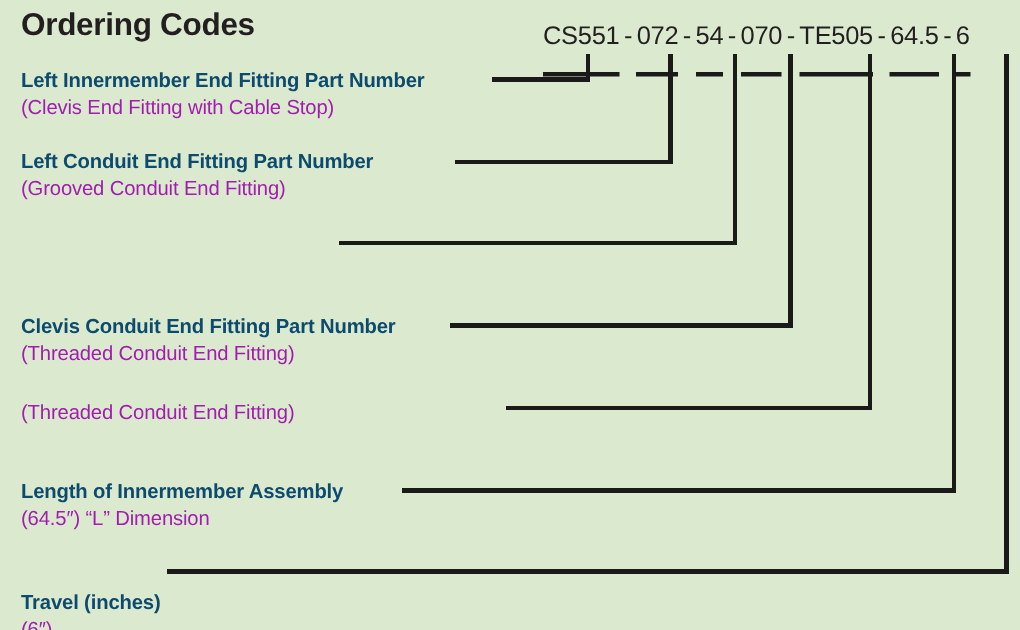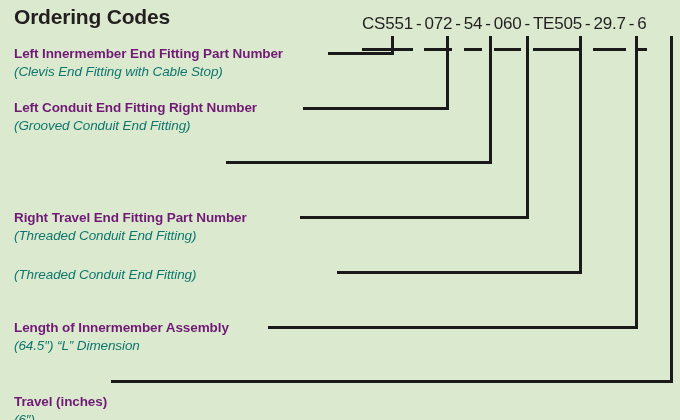--- a/index.html
+++ b/index.html
@@ -65,31 +65,30 @@
   .row {
     position: absolute;
     left: 14px;
   }
   .row-title {
     font-size: 13.5px;
     font-weight: bold;
     line-height: 16px;
     letter-spacing: -0.1px;
     white-space: nowrap;
-    color: #701a75;
+    color: #0c4a6e;
   }
   .row-sub {
     font-size: 13.5px;
     font-weight: normal;
     line-height: 16px;
     letter-spacing: -0.1px;
     white-space: nowrap;
-    color: #0f766e;
+    color: #a21caf;
     margin-top: 2px;
-    font-style: italic;
   }
 
   
   #leaders {
     position: absolute;
     left: 0;
     top: 0;
     width: 680px;
     height: 420px;
     pointer-events: none;
@@ -102,42 +101,42 @@
 
   <div id="page-title">Ordering Codes</div>
 
   <div id="code-string">
     <span class="code-seg underlined">CS551</span>
     <span class="code-dash">-</span>
     <span class="code-seg underlined">072</span>
     <span class="code-dash">-</span>
     <span class="code-seg underlined">54</span>
     <span class="code-dash">-</span>
-    <span class="code-seg underlined">060</span>
+    <span class="code-seg underlined">070</span>
     <span class="code-dash">-</span>
     <span class="code-seg underlined">TE505</span>
     <span class="code-dash">-</span>
-    <span class="code-seg underlined">29.7</span>
+    <span class="code-seg underlined">64.5</span>
     <span class="code-dash">-</span>
     <span class="code-seg underlined">6</span>
   </div>
 
   <div class="row" style="top:46px;">
     <div class="row-title">Left Innermember End Fitting Part Number</div>
     <div class="row-sub">(Clevis End Fitting with Cable Stop)</div>
   </div>
 
   <div class="row" style="top:100px;">
-    <div class="row-title">Left Conduit End Fitting Right Number</div>
+    <div class="row-title">Left Conduit End Fitting Part Number</div>
     <div class="row-sub">(Grooved Conduit End Fitting)</div>
   </div>
 
 
   <div class="row" style="top:210px;">
-    <div class="row-title">Right Travel End Fitting Part Number</div>
+    <div class="row-title">Clevis Conduit End Fitting Part Number</div>
     <div class="row-sub">(Threaded Conduit End Fitting)</div>
   </div>
 
   <div class="row" style="top:265px;">
     <div class="row-sub">(Threaded Conduit End Fitting)</div>
   </div>
 
   <div class="row" style="top:320px;">
     <div class="row-title">Length of Innermember Assembly</div>
     <div class="row-sub">(64.5″) “L” Dimension</div>

